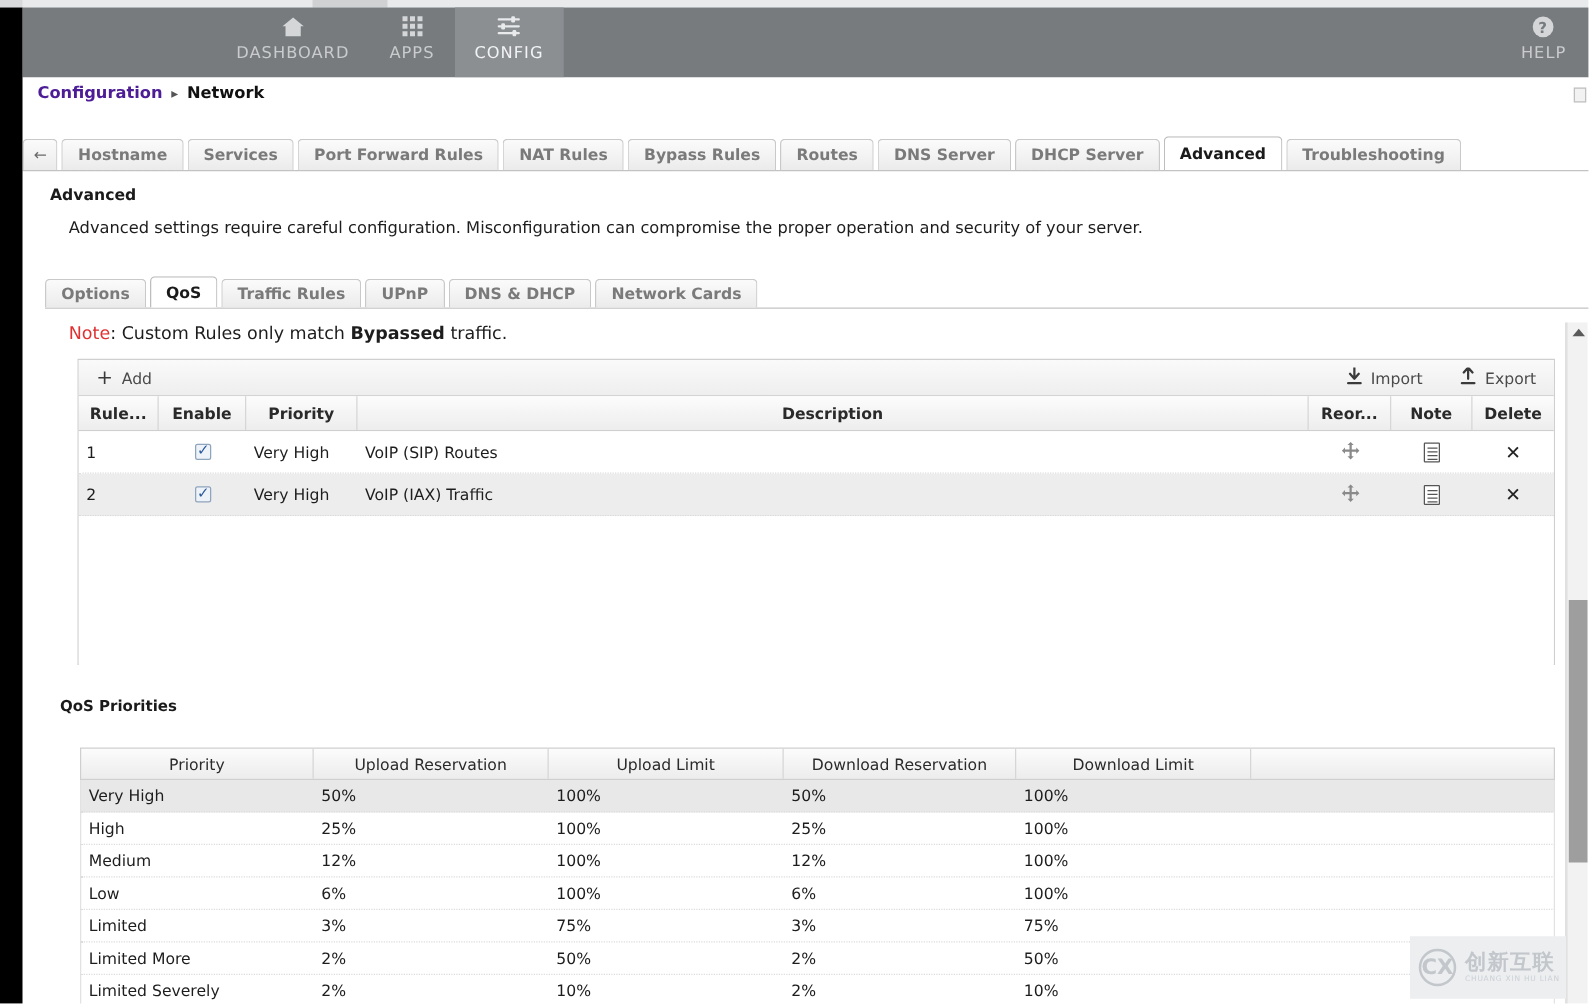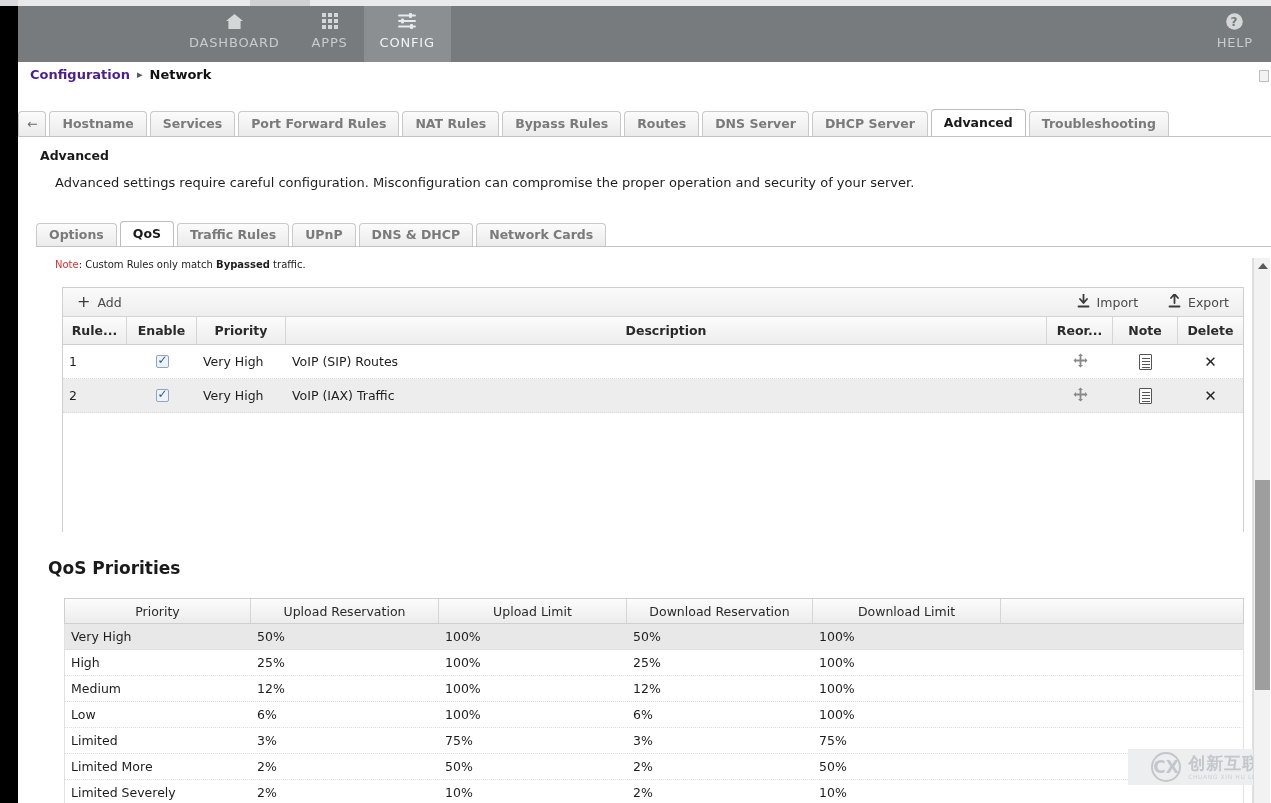--- a/index.html
+++ b/index.html
@@ -66,21 +66,21 @@
 
   
   .subtabs { position:absolute; left:36px; top:222px; width:1235px; height:25px;
              display:flex; align-items:flex-end; border-bottom:1px solid #c3c3c3; }
   .subtab { height:23px; line-height:22px; padding:0 12px; margin-right:3px; font-size:12.5px; font-weight:bold;
             color:#7a7a7a; background:linear-gradient(#fbfbfb,#ebebeb); border:1px solid #c9c9c9;
             border-bottom:none; border-radius:4px 4px 0 0; cursor:pointer; white-space:nowrap; }
   .subtab.active { color:#1a1a1a; background:#fff; border-color:#bdbdbd; height:25px; line-height:24px; }
 
   
-  .note { position:absolute; left:55px; top:259px; font-size:10px; color:#1d1d1d; }
+  .note { position:absolute; left:55px; top:259px; font-size:14px; color:#1d1d1d; }
   .note .kw { color:#e03030; }
   .note b { font-weight:bold; }
 
   
   .grid { position:absolute; left:62px; top:287px; width:1182px; height:245px;
           border:1px solid #cfcfcf; background:#fff; }
   .grid-toolbar { height:29px; background:linear-gradient(#fafafa,#eeeeee); border-bottom:1px solid #d3d3d3;
                   display:flex; align-items:center; justify-content:space-between; padding:0 8px; }
   .tb-btn { display:flex; align-items:center; gap:7px; font-size:12.5px; color:#4a4a4a; padding:2px 6px;
             cursor:pointer; }
@@ -113,21 +113,21 @@
   .chk:after { content:"✓"; position:absolute; left:1px; top:-3px; font-size:12px; color:#2a5a9c; }
   .icon-doc { width:13px; height:16px; border:1.4px solid #555; background:#fff; position:relative;
               border-radius:1px; }
   .icon-doc:before { content:""; position:absolute; left:2px; top:3px; width:8px; height:1.2px;
                      background:#555; box-shadow:0 3px 0 #555, 0 6px 0 #555, 0 9px 0 #555; }
   .icon-x { font-size:15px; font-weight:bold; color:#222; line-height:14px; }
 
   .grid-body { background:#fff; height:153px; }
 
   
-  .qp-title { position:absolute; left:48px; top:558px; font-size:17px; font-weight:bold; color:#1a1a1a; }
+  .qp-title { position:absolute; left:48px; top:558px; font-size:12px; font-weight:bold; color:#1a1a1a; }
   .qp { position:absolute; left:64px; top:598px; width:1180px; }
   .qp-head { height:26px; display:flex; background:linear-gradient(#fcfcfc,#ececec);
              border:1px solid #cfcfcf; border-bottom:1px solid #cfcfcf; }
   .qph { font-size:12.5px; color:#2a2a2a; display:flex; align-items:center; justify-content:center;
          border-right:1px solid #d6d6d6; height:100%; }
   .qph:last-child { border-right:none; }
   .qp-row { height:26px; display:flex; border-left:1px solid #e2e2e2; border-right:1px solid #e2e2e2;
             border-bottom:1px dotted #dcdcdc; }
   .qp-row.alt { background:#e8e8e8; }
   .qpc { font-size:12.5px; color:#1d1d1d; display:flex; align-items:center; padding:0 6px; }
@@ -144,22 +144,22 @@
   .vscroll .up { position:absolute; left:0; top:0; width:17px; height:16px;
                  display:flex; align-items:center; justify-content:center; }
   .vscroll .up .tri { width:0;height:0; border-left:5px solid transparent; border-right:5px solid transparent;
                       border-bottom:6px solid #5a5a5a; }
   .vscroll .thumb { position:absolute; left:1px; top:222px; width:15px; height:210px; background:#9e9e9e; }
 
   
   .panel-edge { position:absolute; right:18px; top:258px; width:1px; height:545px; background:#e0e0e0; }
 
   
-  .wm { position:absolute; left:1128px; top:749px; width:136px; height:36px; background:#eceef0;
-        display:flex; align-items:center; gap:7px; padding-left:7px;justify-content:flex-end; }
+  .wm { position:absolute; left:1128px; top:749px; width:136px; height:50px; background:#eceef0;
+        display:flex; align-items:center; gap:7px; padding-left:7px; }
   .wm .mark { width:30px; height:30px; border-radius:50%; border:2.5px solid #c3c7cb; position:relative;
               display:flex; align-items:center; justify-content:center; color:#c3c7cb; font-size:17px;
               font-weight:bold; }
   .wm .txt { display:flex; flex-direction:column; }
   .wm .zh { font-size:17px; color:#c3c7cb; font-weight:bold; letter-spacing:1px; line-height:19px; }
   .wm .en { font-size:6px; color:#ccd0d4; letter-spacing:.6px; line-height:8px; }
 </style>
 </head>
 <body>
 

